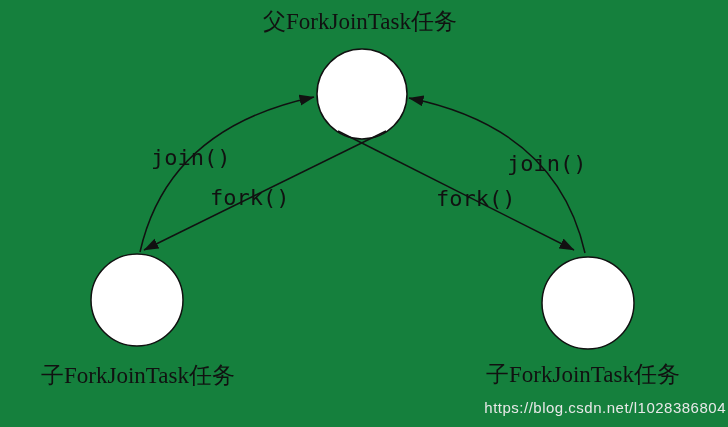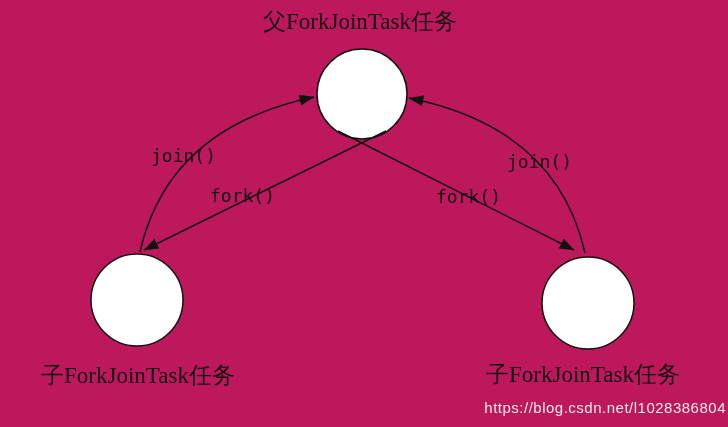--- a/index.html
+++ b/index.html
@@ -1,38 +1,38 @@
 <!DOCTYPE html>
 <html><head>
 <meta charset="utf-8">
 <style>
   html, body { margin: 0; padding: 0; background: #ffffff; }
   .canvas {
     position: relative;
     width: 728px;
     height: 427px;
-    background: #be185d;
+    background: #15803d;
     overflow: hidden;
     font-family: "Liberation Serif", "DejaVu Serif", serif;
   }
   .canvas svg { position: absolute; left: 0; top: 0; }
   .label {
     position: absolute;
     white-space: nowrap;
     color: #111111;
     user-select: none;
   }
   .node-label {
     font-family: "Liberation Serif", "DejaVu Serif", serif;
     font-size: 23px;
     transform: translateX(-50%);
   }
   .edge-label {
     font-family: "DejaVu Sans Mono", "Liberation Mono", monospace;
-    font-size: 18px;
+    font-size: 22px;
   }
   .watermark {
     position: absolute;
     right: 2px;
     top: 399px;
     font-family: "Liberation Sans", "DejaVu Sans", sans-serif;
     font-size: 15px;
     color: #e8e8e8;
     letter-spacing: 0.5px;
     white-space: nowrap;

